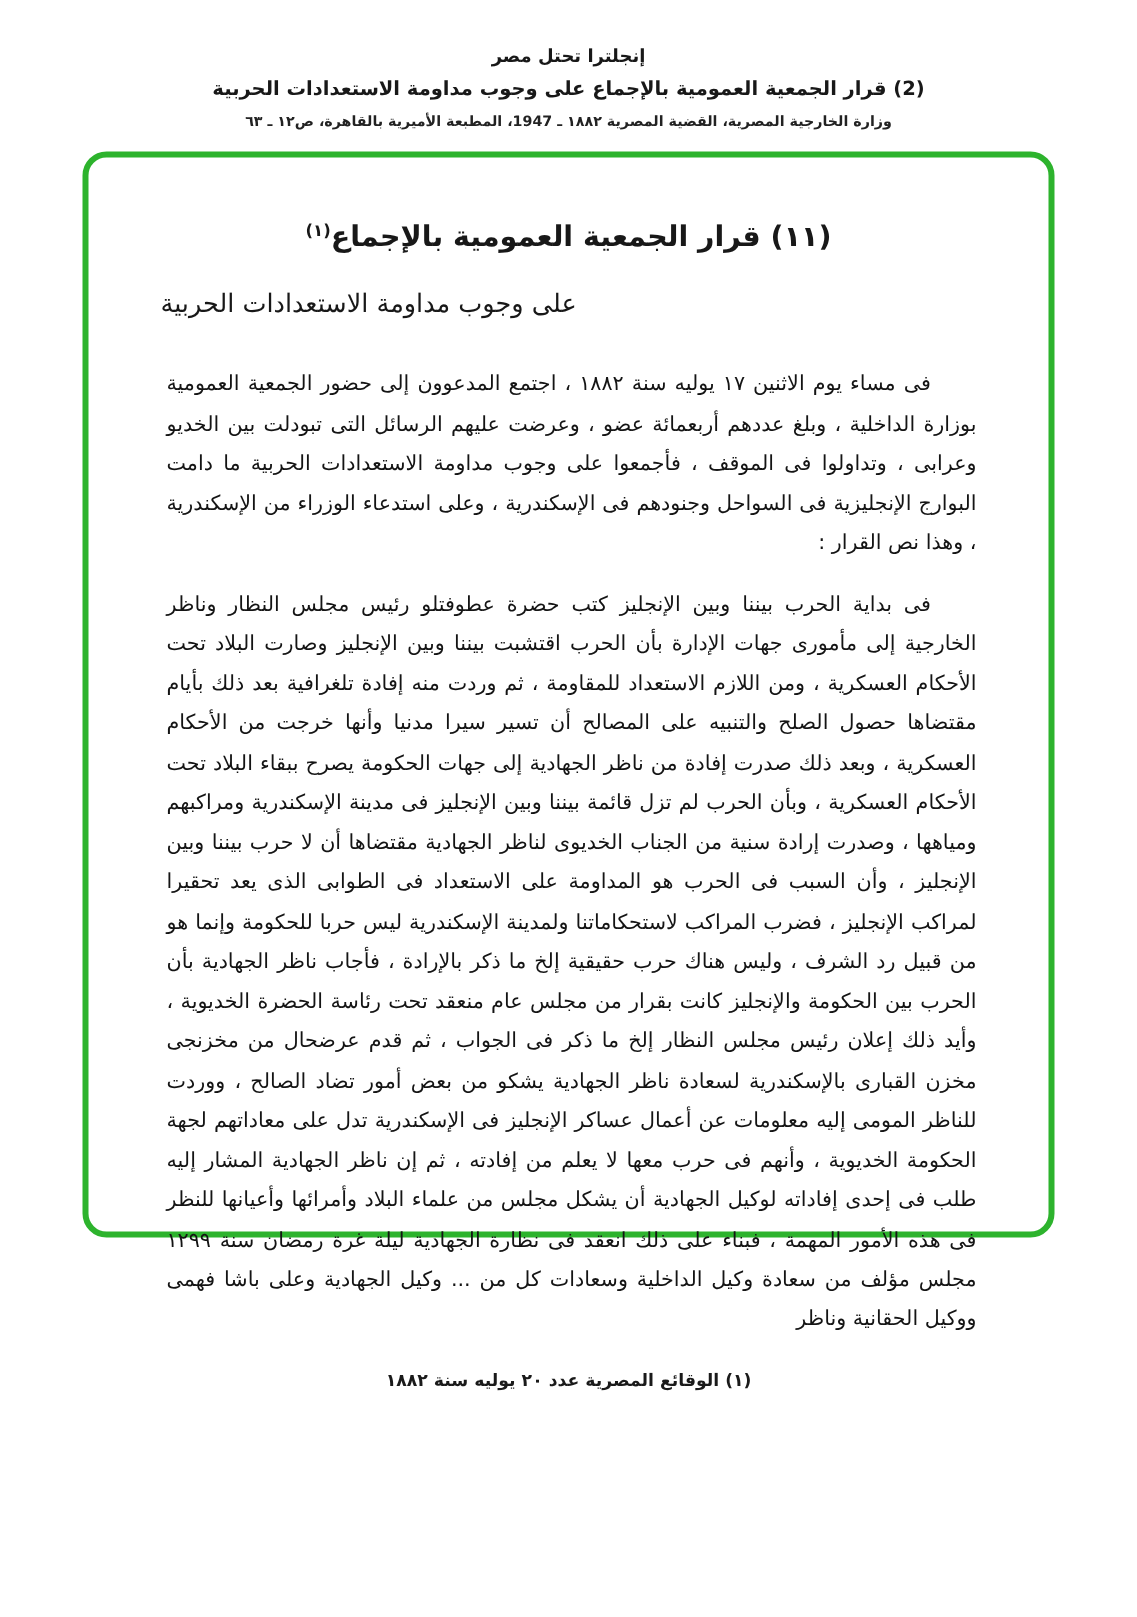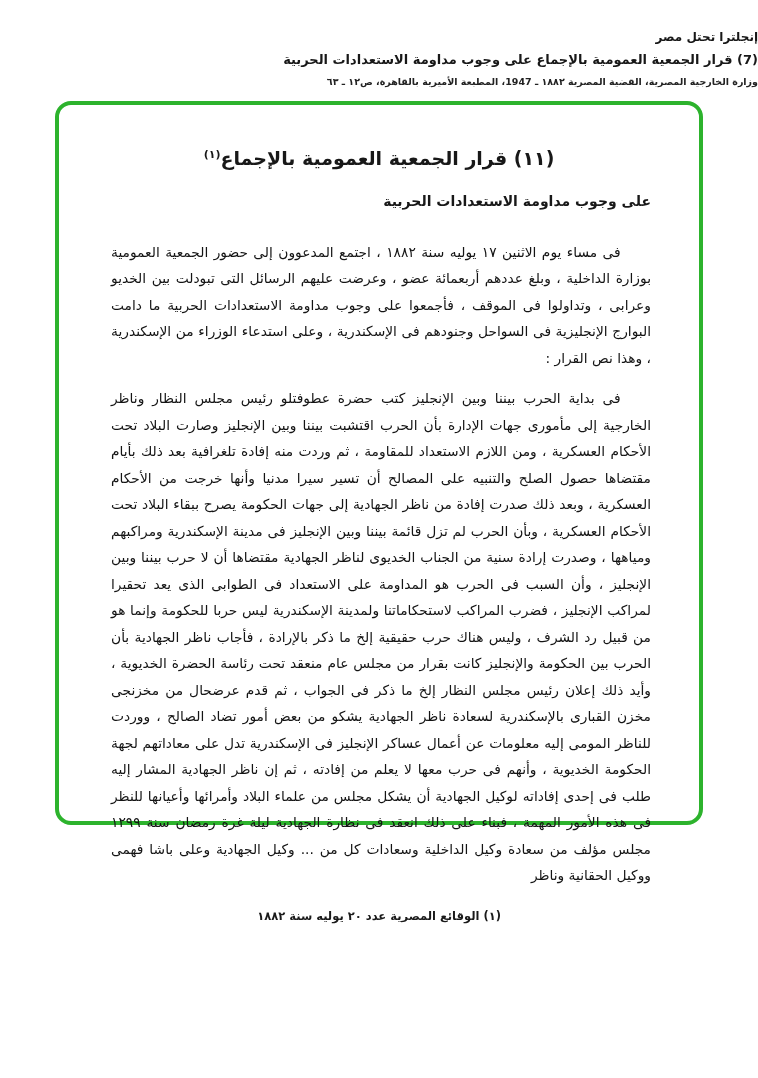--- a/index.html
+++ b/index.html
@@ -11,20 +11,21 @@
   .page {
     position: relative;
     width: 758px;
     height: 1078px;
     background: #ffffff;
     color: #181818;
     overflow: hidden;
   }
   .top-header {
     padding-top: 30px;
+    text-align: center;
     direction: rtl;
   }
   .top-header .hline1 {
     font-size: 12px;
     font-weight: bold;
     letter-spacing: 0.5px;
     margin-bottom: 8px;
   }
   .top-header .hline2 {
     font-size: 13px;
@@ -50,23 +51,23 @@
   .doc-title {
     text-align: center;
     font-size: 19px;
     font-weight: bold;
     margin: 8px 0 24px 0;
   }
   .doc-title sup {
     font-size: 11px;
   }
   .doc-subtitle {
-    text-align: right;
-    font-size: 14px;
-    font-weight: bold;
+    text-align: left;
+    font-size: 17px;
+    font-weight: normal;
     margin: 0 0 30px 0;
   }
   .doc-body p {
     font-size: 13.8px;
     line-height: 1.92;
     text-align: justify;
     text-indent: 2.2em;
     margin: 0 0 14px 4px;
     color: #141414;
   }
@@ -78,21 +79,21 @@
     color: #1a1a1a;
   }
 </style>
 </head>
 <body>
 
 <div class="page">
 
   <div class="top-header">
     <div class="hline1">إنجلترا تحتل مصر</div>
-    <div class="hline2">(7) قرار الجمعية العمومية بالإجماع على وجوب مداومة الاستعدادات الحربية</div>
+    <div class="hline2">(2) قرار الجمعية العمومية بالإجماع على وجوب مداومة الاستعدادات الحربية</div>
     <div class="hline3">وزارة الخارجية المصرية، القضية المصرية ١٨٨٢ ـ 1947، المطبعة الأميرية بالقاهرة، ص١٢ ـ ٦٣</div>
   </div>
 
   <div class="doc-frame">
     <div class="doc-title">
       <span>(١١) قرار الجمعية العمومية بالإجماع</span><sup>(١)</sup>
     </div>
     <div class="doc-subtitle">على وجوب مداومة الاستعدادات الحربية</div>
 
     <div class="doc-body">

